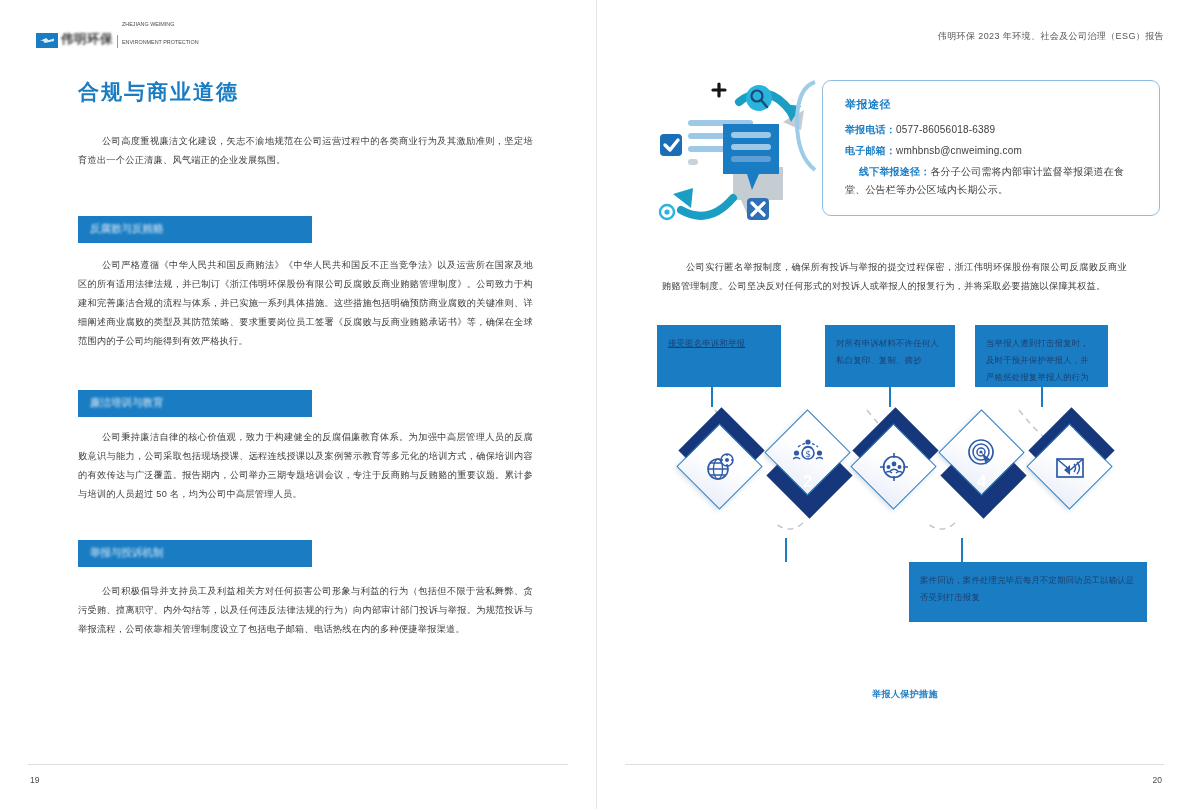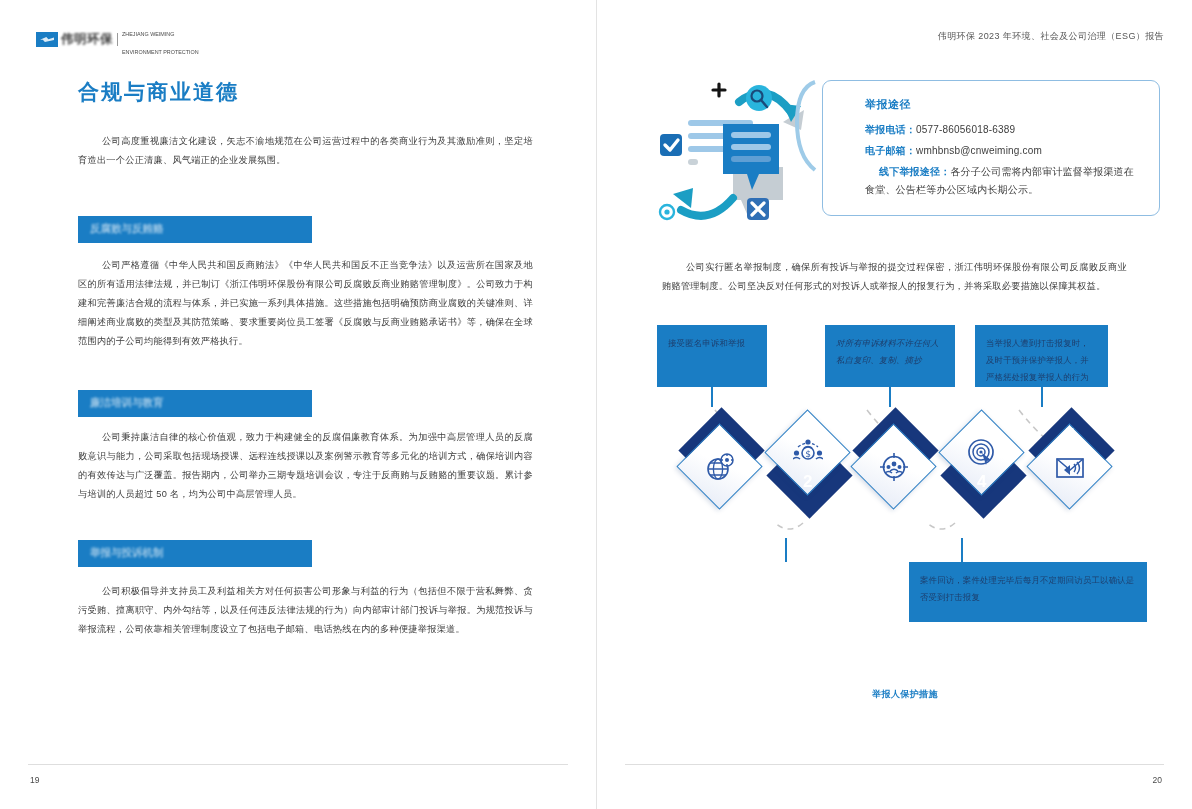--- a/index.html
+++ b/index.html
@@ -7,21 +7,21 @@
     width:1192px;height:809px;
     background:#c9c9c9;
     font-family:"Liberation Sans","DejaVu Sans",sans-serif;
     overflow:hidden;
   }
   .spread{position:relative;width:1192px;height:809px;display:flex;}
   .page{position:relative;background:#ffffff;height:809px;width:596px;overflow:hidden;}
   .page-left{border-right:1px solid #e3e3e3;}
 
   
-  .hdr-left{position:absolute;left:28px;top:31px;display:flex;align-items:center;height:17px;padding-left:8px;}
+  .hdr-left{position:absolute;left:28px;top:31px;display:flex;align-items:flex-end;height:17px;padding-left:8px;}
   .logo-mark{width:22px;height:15px;background:#1a7dc4;position:relative;margin-right:3px;flex:0 0 auto;}
   .logo-mark:after{content:"";position:absolute;left:4px;top:5px;width:14px;height:5px;
      background:#fff;clip-path:polygon(0 55%,45% 0,60% 45%,100% 10%,100% 60%,35% 100%,20% 55%);opacity:.85;}
   .logo-cn{font-size:12.5px;font-weight:bold;color:#3f3f3f;letter-spacing:.5px;
      filter:blur(.9px);white-space:nowrap;}
   .logo-div{width:1px;height:13px;background:#9a9a9a;margin:0 4px;}
   .logo-en{font-size:5.4px;color:#4a4a4a;line-height:6.4px;filter:blur(.6px);white-space:nowrap;}
   .hdr-right{position:absolute;right:28px;top:30px;font-size:9px;color:#575757;
      filter:blur(.75px);letter-spacing:.4px;white-space:nowrap;}
 
@@ -35,21 +35,21 @@
   .pagenum{position:absolute;bottom:24px;font-size:8.5px;color:#4a4a4a;filter:blur(.5px);}
   .pn-l{left:30px;} .pn-r{right:30px;}
   .rule{position:absolute;bottom:44px;height:1px;background:#dedede;}
   .rule-l{left:28px;right:28px;} .rule-r{left:28px;right:28px;}
 
   
   .illus{position:absolute;left:655px;top:72px;width:165px;height:160px;}
 
   
   .card{position:absolute;left:822px;top:80px;width:338px;height:136px;
-     background:#ffffff;border:1px solid #8fbde2;border-radius:9px;box-sizing:border-box;padding-left:20px;}
+     background:#ffffff;border:1px solid #8fbde2;border-radius:9px;box-sizing:border-box;}
   .card-inner{padding:16px 18px 0 22px;}
   .card-title{font-size:11px;font-weight:bold;color:#1a7dc4;margin-bottom:9px;letter-spacing:.5px;}
   .card-row{font-size:10px;color:#3c3c3c;line-height:18px;margin-bottom:3px;letter-spacing:.2px;}
   .card-row b{color:#1a7dc4;font-weight:bold;}
   .card-row.multi{text-indent:14px;}
 
   
   .rpara{position:absolute;left:662px;width:465px;font-size:9.2px;line-height:19px;
      color:#3c3c3c;text-align:justify;text-indent:24px;filter:blur(.72px);letter-spacing:.25px;}
 
@@ -170,22 +170,22 @@
       <div class="card-row multi">
         <b>线下举报途径：</b><span>各分子公司需将内部审计监督举报渠道在食堂、公告栏等办公区域内长期公示。</span>
       </div>
     </div>
   </div>
 
   <div class="rpara" style="top:258px;">公司实行匿名举报制度，确保所有投诉与举报的提交过程保密，浙江伟明环保股份有限公司反腐败反商业贿赂管理制度。公司坚决反对任何形式的对投诉人或举报人的报复行为，并将采取必要措施以保障其权益。</div>
 
   <div class="flow">
 
-    <div class="fbox top" style="left:2px;top:5px;width:110px;">接受匿名申诉和举报</div>
-    <div class="fbox top" style="left:170px;top:5px;width:130px;font-style:italic;">对所有申诉材料不许任何人私自复印、复制、摘抄</div>
+    <div class="fbox top" style="left:2px;top:5px;width:124px;text-decoration:underline;">接受匿名申诉和举报</div>
+    <div class="fbox top" style="left:170px;top:5px;width:130px;">对所有申诉材料不许任何人私自复印、复制、摘抄</div>
     <div class="fbox top" style="left:320px;top:5px;width:133px;">当举报人遭到打击报复时，及时干预并保护举报人，并严格惩处报复举报人的行为</div>
 
     <div class="connector" style="left:56px;top:67px;height:20px;"></div>
     <div class="connector" style="left:234px;top:67px;height:20px;"></div>
     <div class="connector" style="left:386px;top:67px;height:20px;"></div>
 
     <svg style="position:absolute;left:0;top:85px;" width="500" height="150">
       <path d="M60 5 q14 18 28 30" stroke="#c7c7c7" stroke-width="1.6" fill="none" stroke-dasharray="6 5"></path>
       <path d="M148 118 q-14 12 -28 0" stroke="#c7c7c7" stroke-width="1.6" fill="none" stroke-dasharray="6 5"></path>
       <path d="M212 5 q14 18 28 30" stroke="#c7c7c7" stroke-width="1.6" fill="none" stroke-dasharray="6 5"></path>

